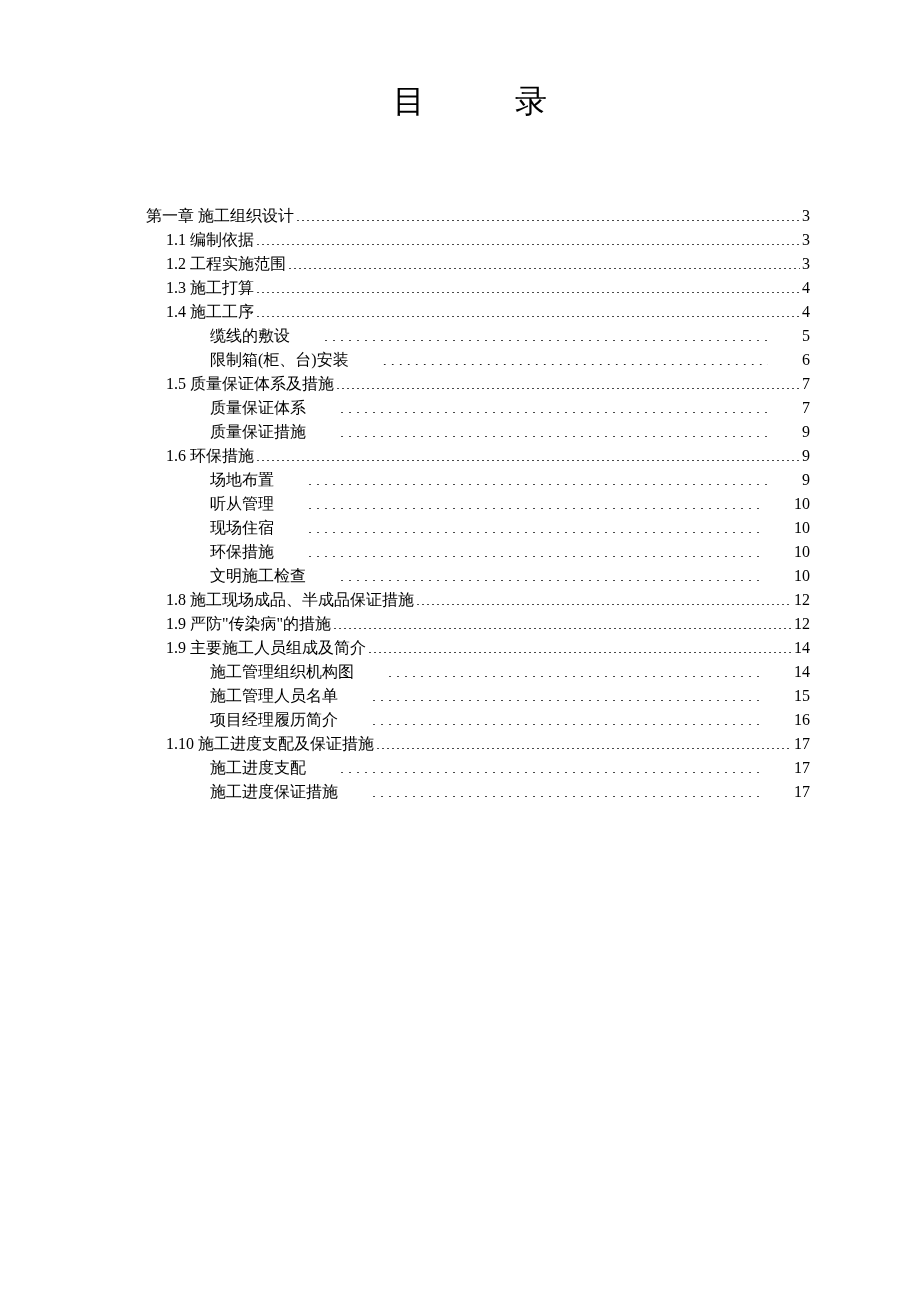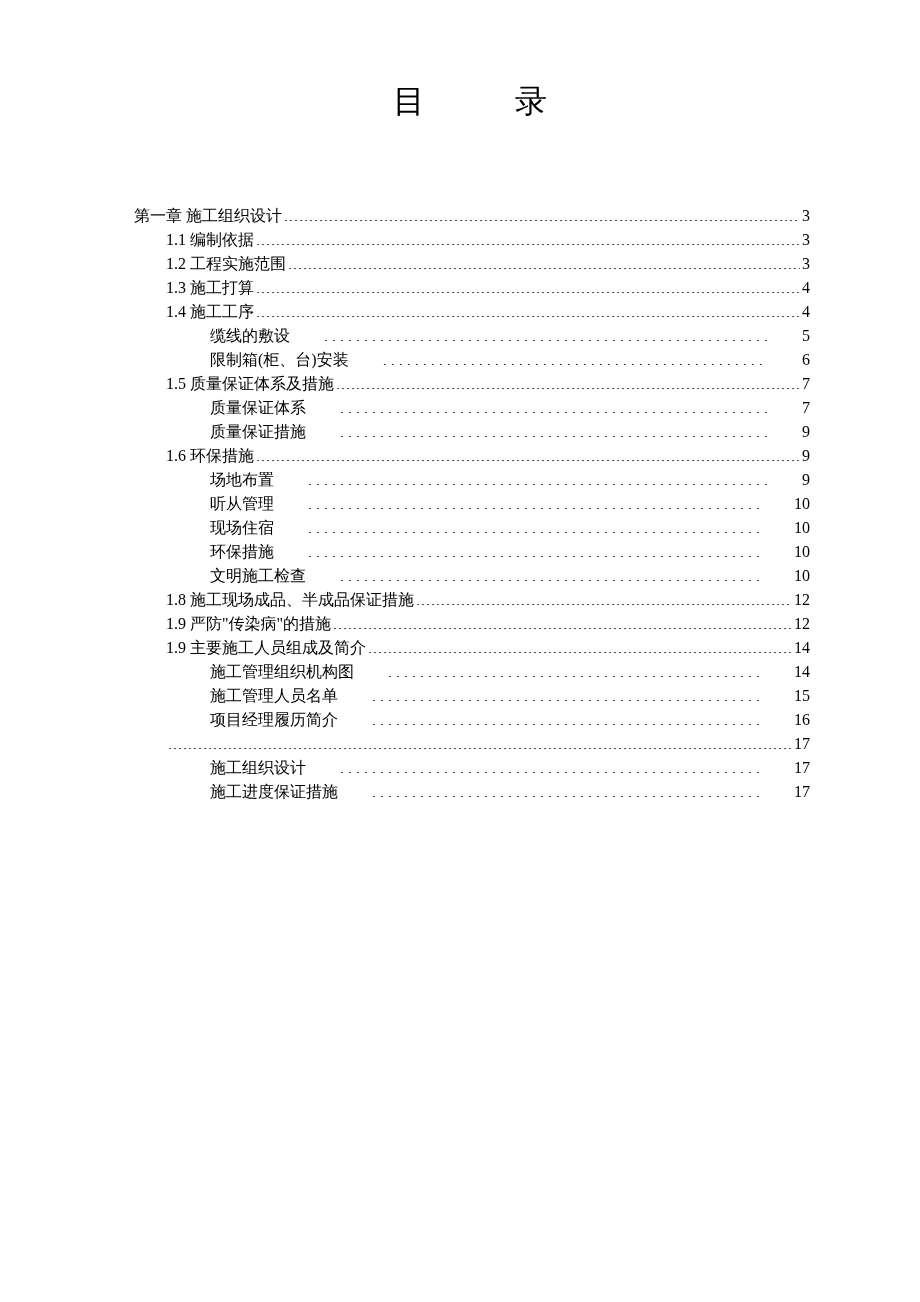--- a/index.html
+++ b/index.html
@@ -54,21 +54,21 @@
       color: #000;
     }
     .toc-dots-wide::after {
       content: ". . . . . . . . . . . . . . . . . . . . . . . . . . . . . . . . . . . . . . . . . . . . . . . . . . . . . . . . . . . . . . . . . . . . . . . . . . . . . . . . . . . . . . . . . . . . . . . . . . . .";
       letter-spacing: 0;
     }
     .toc-page {
       flex-shrink: 0;
     }
     .level-0 {
-      margin-left: 4px;
+      margin-left: 16px;
     }
     .level-1 {
       margin-left: 36px;
     }
     .level-2 {
       margin-left: 80px;
       gap: 32px;
     }
   </style>
 </head>
@@ -183,25 +183,26 @@
       <span class="toc-label">施工管理人员名单</span>
       <span class="toc-dots toc-dots-wide"></span>
       <span class="toc-page">15</span>
     </div>
     <div class="toc-row level-2">
       <span class="toc-label">项目经理履历简介</span>
       <span class="toc-dots toc-dots-wide"></span>
       <span class="toc-page">16</span>
     </div>
     <div class="toc-row level-1">
+      <span class="toc-label">1.10 施工进度支配及保证措施</span>
       <span class="toc-dots"></span>
       <span class="toc-page">17</span>
     </div>
     <div class="toc-row level-2">
-      <span class="toc-label">施工组织设计</span>
+      <span class="toc-label">施工进度支配</span>
       <span class="toc-dots toc-dots-wide"></span>
       <span class="toc-page">17</span>
     </div>
     <div class="toc-row level-2">
       <span class="toc-label">施工进度保证措施</span>
       <span class="toc-dots toc-dots-wide"></span>
       <span class="toc-page">17</span>
     </div>
   </div>
 

